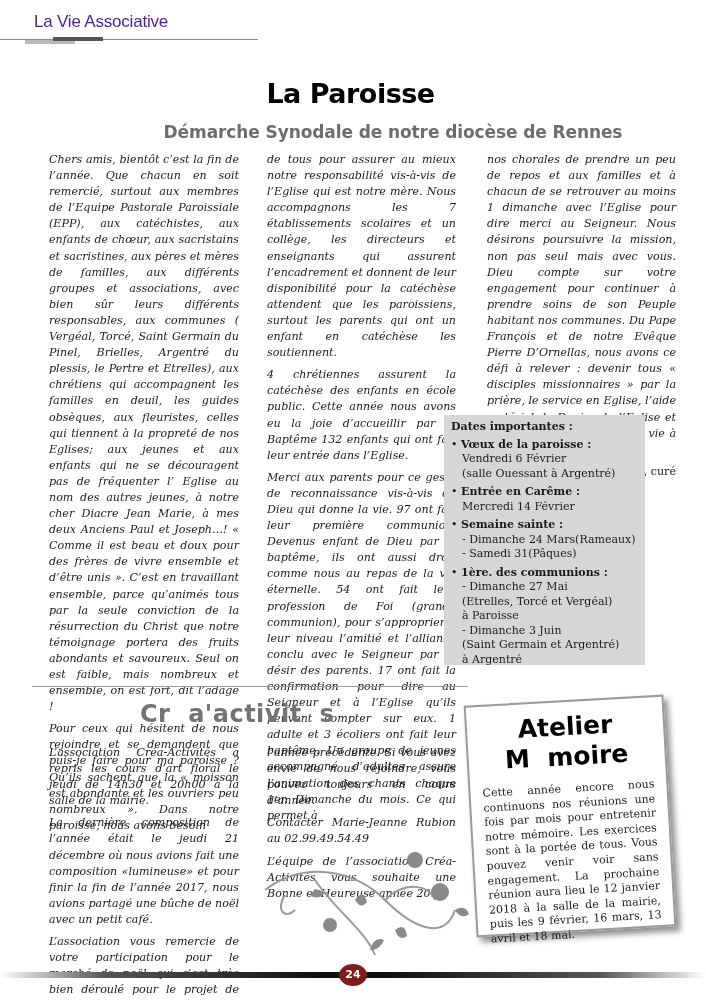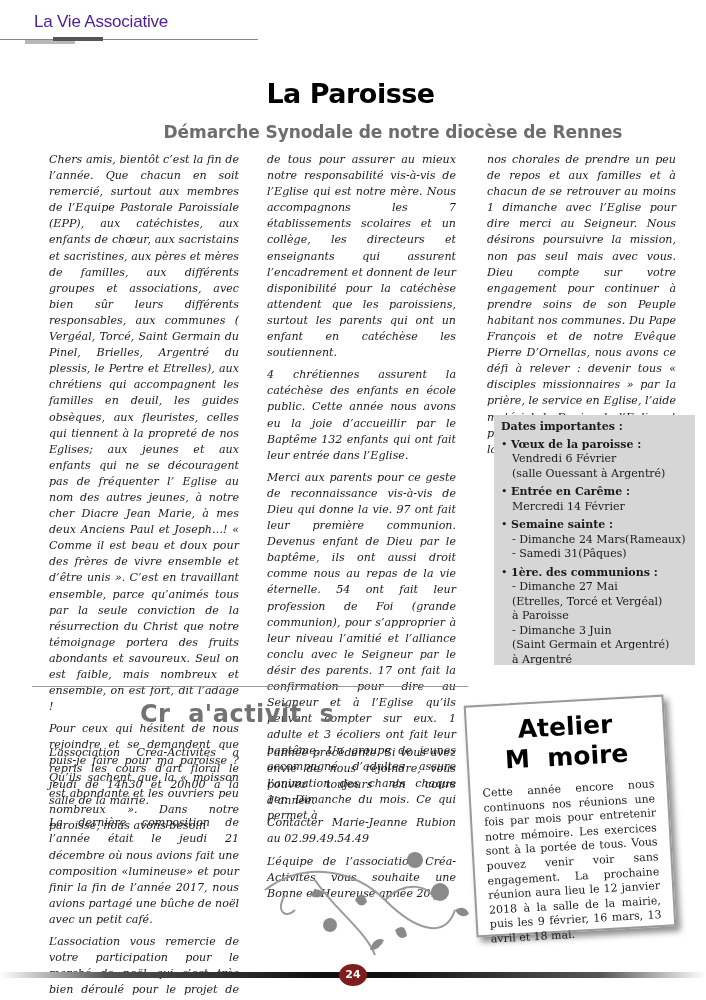--- a/index.html
+++ b/index.html
@@ -18,21 +18,21 @@
       font-family: "DejaVu Sans", sans-serif; font-weight: bold; font-size: 17px; color: #6d6d6d;
       padding-left: 80px; box-sizing: border-box; letter-spacing: -0.1px; }
 
     .col { position: absolute; font-size: 11.1px; line-height: 16.1px; text-align: justify; }
     .col p { margin: 0 0 6px 16px; font-style: italic; }
     .c1 { left: 33px; top: 152px; width: 206px; }
     .c2 { left: 251px; top: 152px; width: 205px; }
     .c3 { left: 471px; top: 152px; width: 205px; }
     .signature { text-align: right; margin-top: 2px; }
 
-    .dates-box { position: absolute; left: 494px; top: 415px; width: 201px; height: 250px;
+    .dates-box { position: absolute; left: 444px; top: 415px; width: 201px; height: 250px;
       background: #d6d6d6; padding: 5px 7px; box-sizing: border-box; font-size: 11px; line-height: 14.5px; }
     .dates-title { font-weight: bold; margin-bottom: 3px; }
     .date-item { margin-bottom: 4px; }
     .date-label { font-weight: bold; }
     .date-line { padding-left: 11px; }
     .bullet { display: inline-block; width: 10px; }
 
     .mid-rule { position: absolute; left: 32px; top: 686px; width: 436px; height: 1px; background: #999; }
     .title2 { position: absolute; left: 140px; top: 700px; font-family: "DejaVu Sans", sans-serif;
       font-weight: bold; font-size: 24px; color: #737373; letter-spacing: 0.5px; white-space: pre; }

